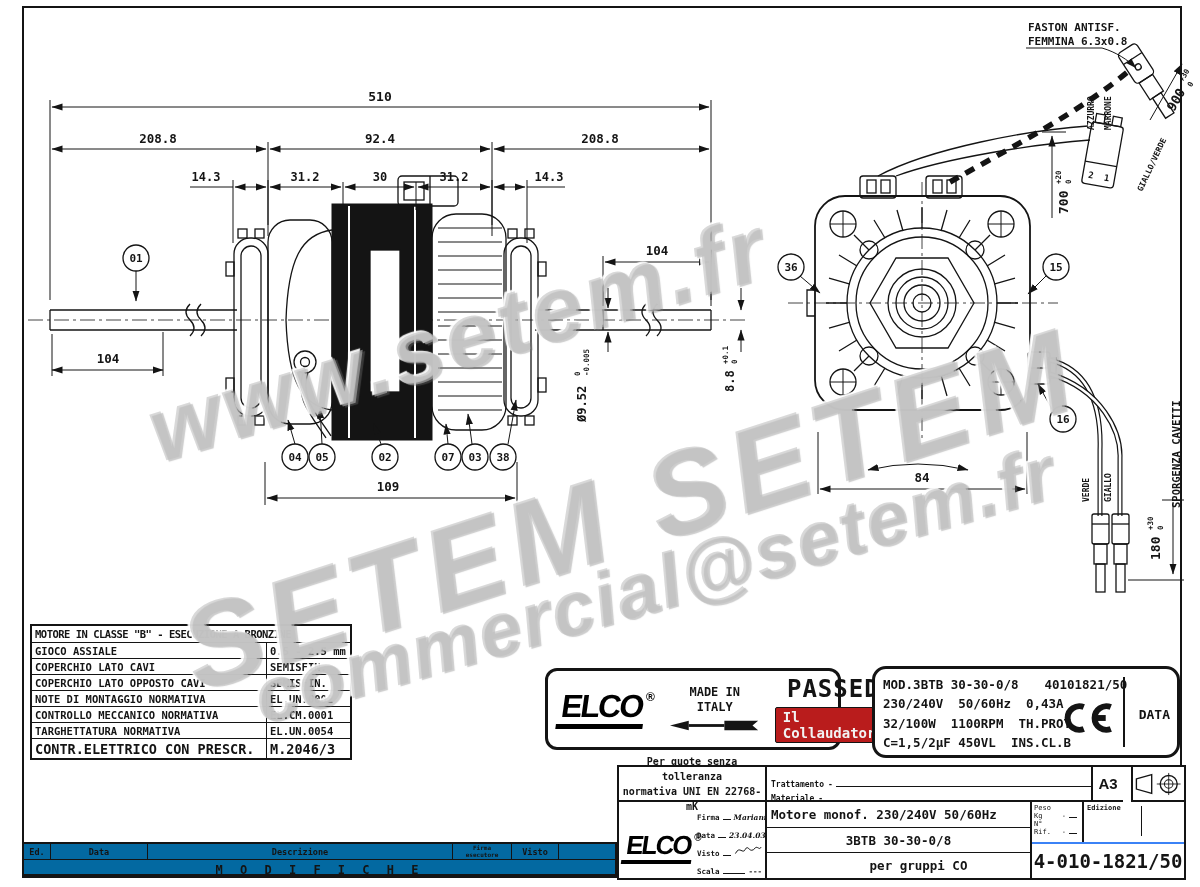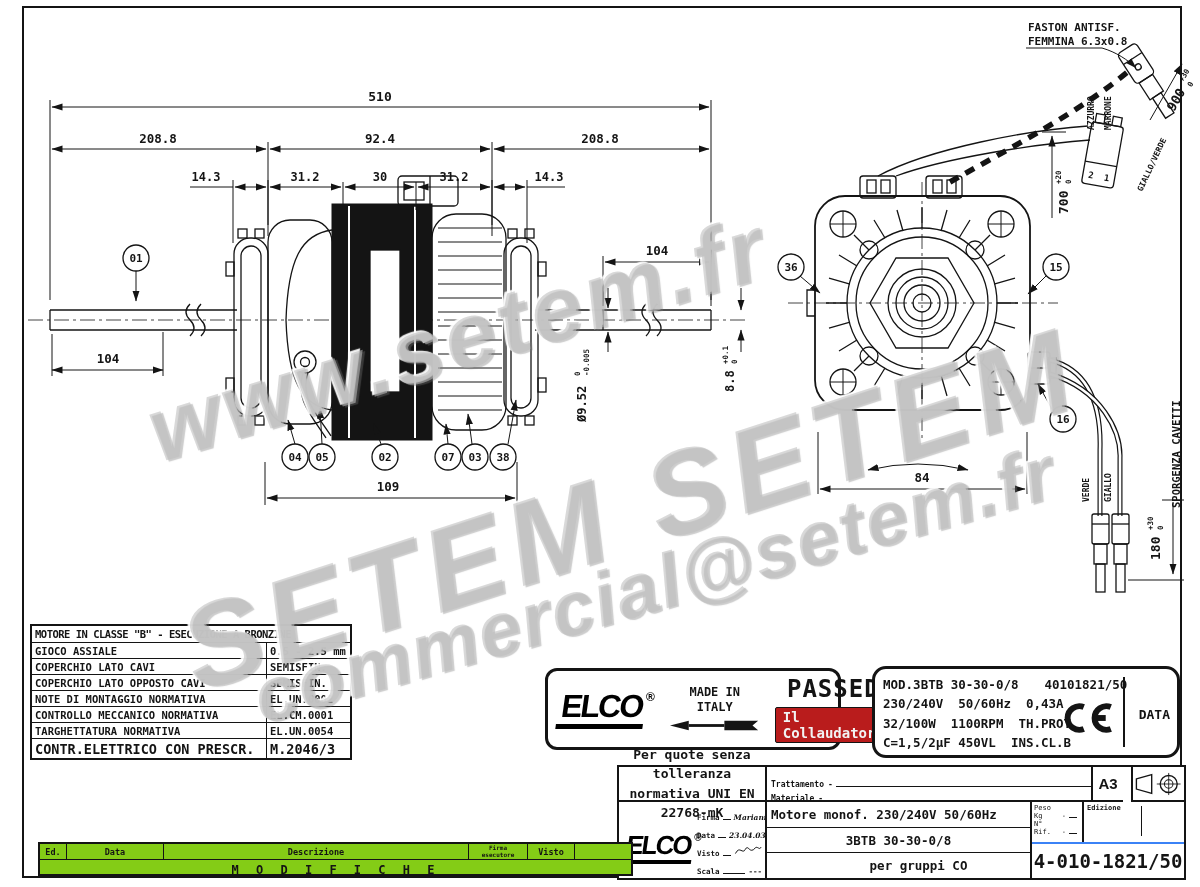--- a/index.html
+++ b/index.html
@@ -44,21 +44,21 @@
           background:#fff;box-sizing:border-box;padding:6px 8px;z-index:3;font-size:12.5px;font-weight:bold;}
   .nplate .l{white-space:pre;line-height:1.55;}
   .nplate .l1{display:flex;gap:26px;}
   .np-ce{position:absolute;right:62px;top:30px;}
   .np-div{position:absolute;right:52px;top:8px;height:70px;border-left:2px solid #141414;}
   .np-data{position:absolute;right:7px;top:38px;font-size:13px;font-weight:bold;}
   
   .tblock{position:absolute;left:617px;top:765px;width:569px;height:115px;border:2px solid #141414;box-sizing:border-box;background:#fff;z-index:3;}
   .tb{position:absolute;box-sizing:border-box;}
   .tb-tol{left:0;top:0;width:148px;height:35px;border-right:2px solid #141414;border-bottom:2px solid #141414;
-          font-size:13px;font-weight:bold;text-align:center;display:flex;flex-direction:column;justify-content:center;line-height:1.5;}
+          font-size:10px;font-weight:bold;text-align:center;display:flex;flex-direction:column;justify-content:center;line-height:1.5;}
   .tb-mat{left:148px;top:0;width:332px;height:35px;border-bottom:2px solid #141414;font-size:8px;font-weight:bold;padding:8px 4px;}
   .tb-mat .r{display:flex;align-items:flex-end;height:14px;}
   .ul{flex:1;border-bottom:1px solid #141414;margin:0 3px 2px 3px;min-width:8px;}
   .tb-a3{left:472px;top:0;width:32px;height:35px;border-left:2px solid #141414;border-bottom:2px solid #141414;
          display:flex;align-items:center;justify-content:center;font-size:15px;font-weight:bold;font-family:"Liberation Sans",sans-serif;}
   .tb-proj{left:512px;top:0;right:0;height:35px;border-left:2px solid #141414;border-bottom:2px solid #141414;
            display:flex;align-items:center;justify-content:center;}
   .tb-left{left:0;top:35px;width:148px;bottom:0;border-right:2px solid #141414;}
   .tb-left .logo{position:absolute;left:4px;bottom:14px;}
   .tb-fields{position:absolute;left:78px;top:2px;right:3px;font-size:7.5px;font-weight:bold;}
@@ -68,21 +68,21 @@
   .tb-title .tr{flex:1;display:flex;align-items:center;font-size:12.5px;font-weight:bold;border-bottom:1.5px solid #141414;padding:0 4px;white-space:nowrap;}
   .tb-title .tr:last-child{border-bottom:none;padding-left:44px;}
   .tb-title .tr.ctr{justify-content:center;}
   .tb-peso{left:413px;top:35px;width:52px;height:40px;border-right:2px solid #141414;font-size:7px;font-weight:normal;padding:2px 2px;}
   .tb-peso .r{display:flex;align-items:flex-end;height:16px;}
   .tb-ediz{left:465px;top:35px;right:0;height:40px;font-size:7px;font-weight:bold;padding:2px 3px;}
   .ediz-mark{position:absolute;right:42%;top:4px;bottom:6px;border-left:1.5px solid #141414;}
   .tb-num{left:413px;top:75px;right:0;bottom:0;border-top:2px solid #3b82f6;display:flex;align-items:center;justify-content:center;
           font-size:19px;font-weight:bold;letter-spacing:0px;white-space:nowrap;}
   
-  .rstrip{position:absolute;left:22px;top:842px;width:595px;height:34px;border:2px solid #141414;box-sizing:border-box;background:#84cc16;z-index:3;margin-left:16px;}
+  .rstrip{position:absolute;left:22px;top:842px;width:595px;height:34px;border:2px solid #141414;box-sizing:border-box;background:#0369a1;z-index:3;}
   .rstrip .hrow{display:flex;height:15px;border-bottom:1.5px solid #141414;font-size:8.5px;font-weight:bold;}
   .rstrip .hrow>div{border-right:1.5px solid #141414;display:flex;align-items:center;justify-content:center;}
   .rstrip .c-ed{width:26px;}
   .rstrip .c-data{width:96px;}
   .rstrip .c-desc{flex:1;}
   .rstrip .c-firma{width:58px;flex-direction:column;font-size:6px;line-height:1.1;}
   .rstrip .c-visto{width:46px;}
   .rstrip .c-tail{width:56px;border-right:none !important;}
   .rstrip .mrow{height:19px;display:flex;align-items:center;justify-content:center;font-size:12px;font-weight:bold;letter-spacing:5px;}
 </style>

